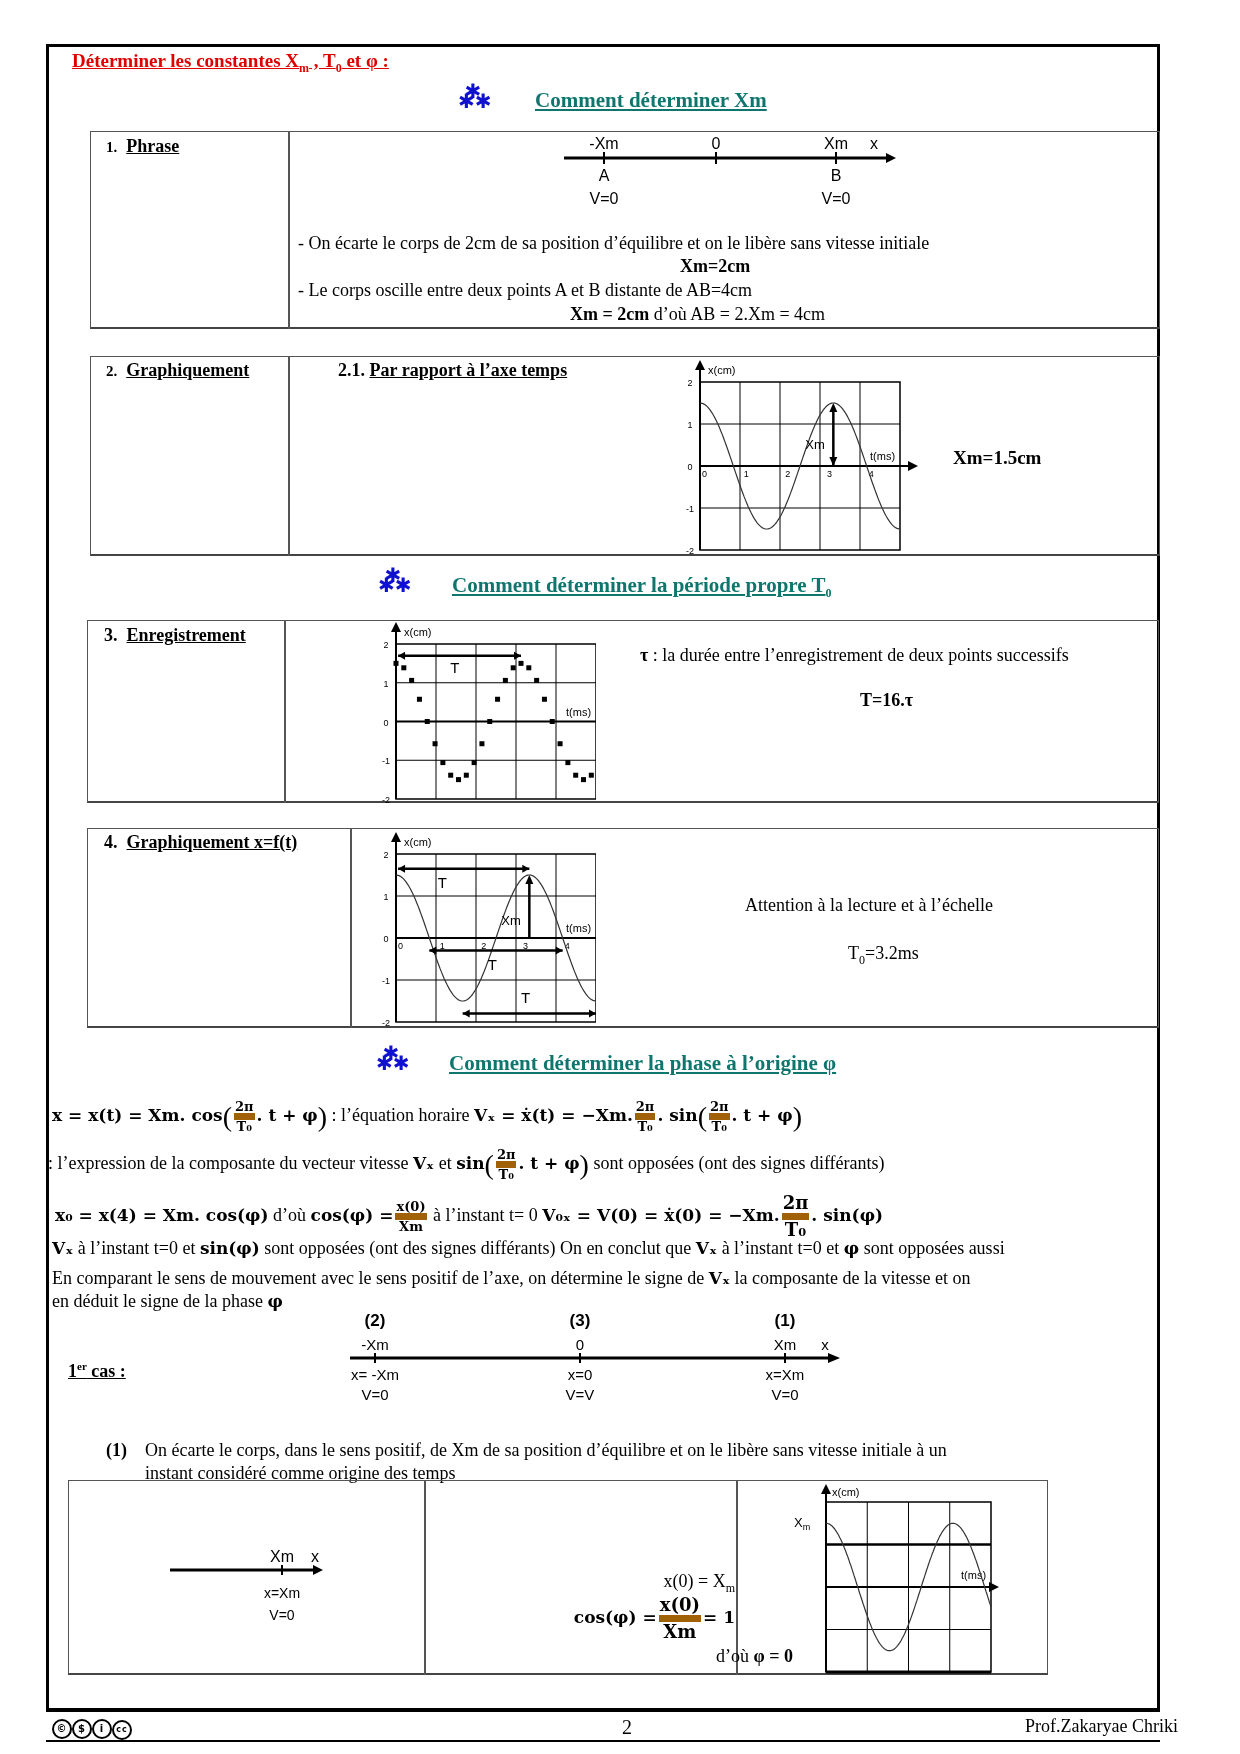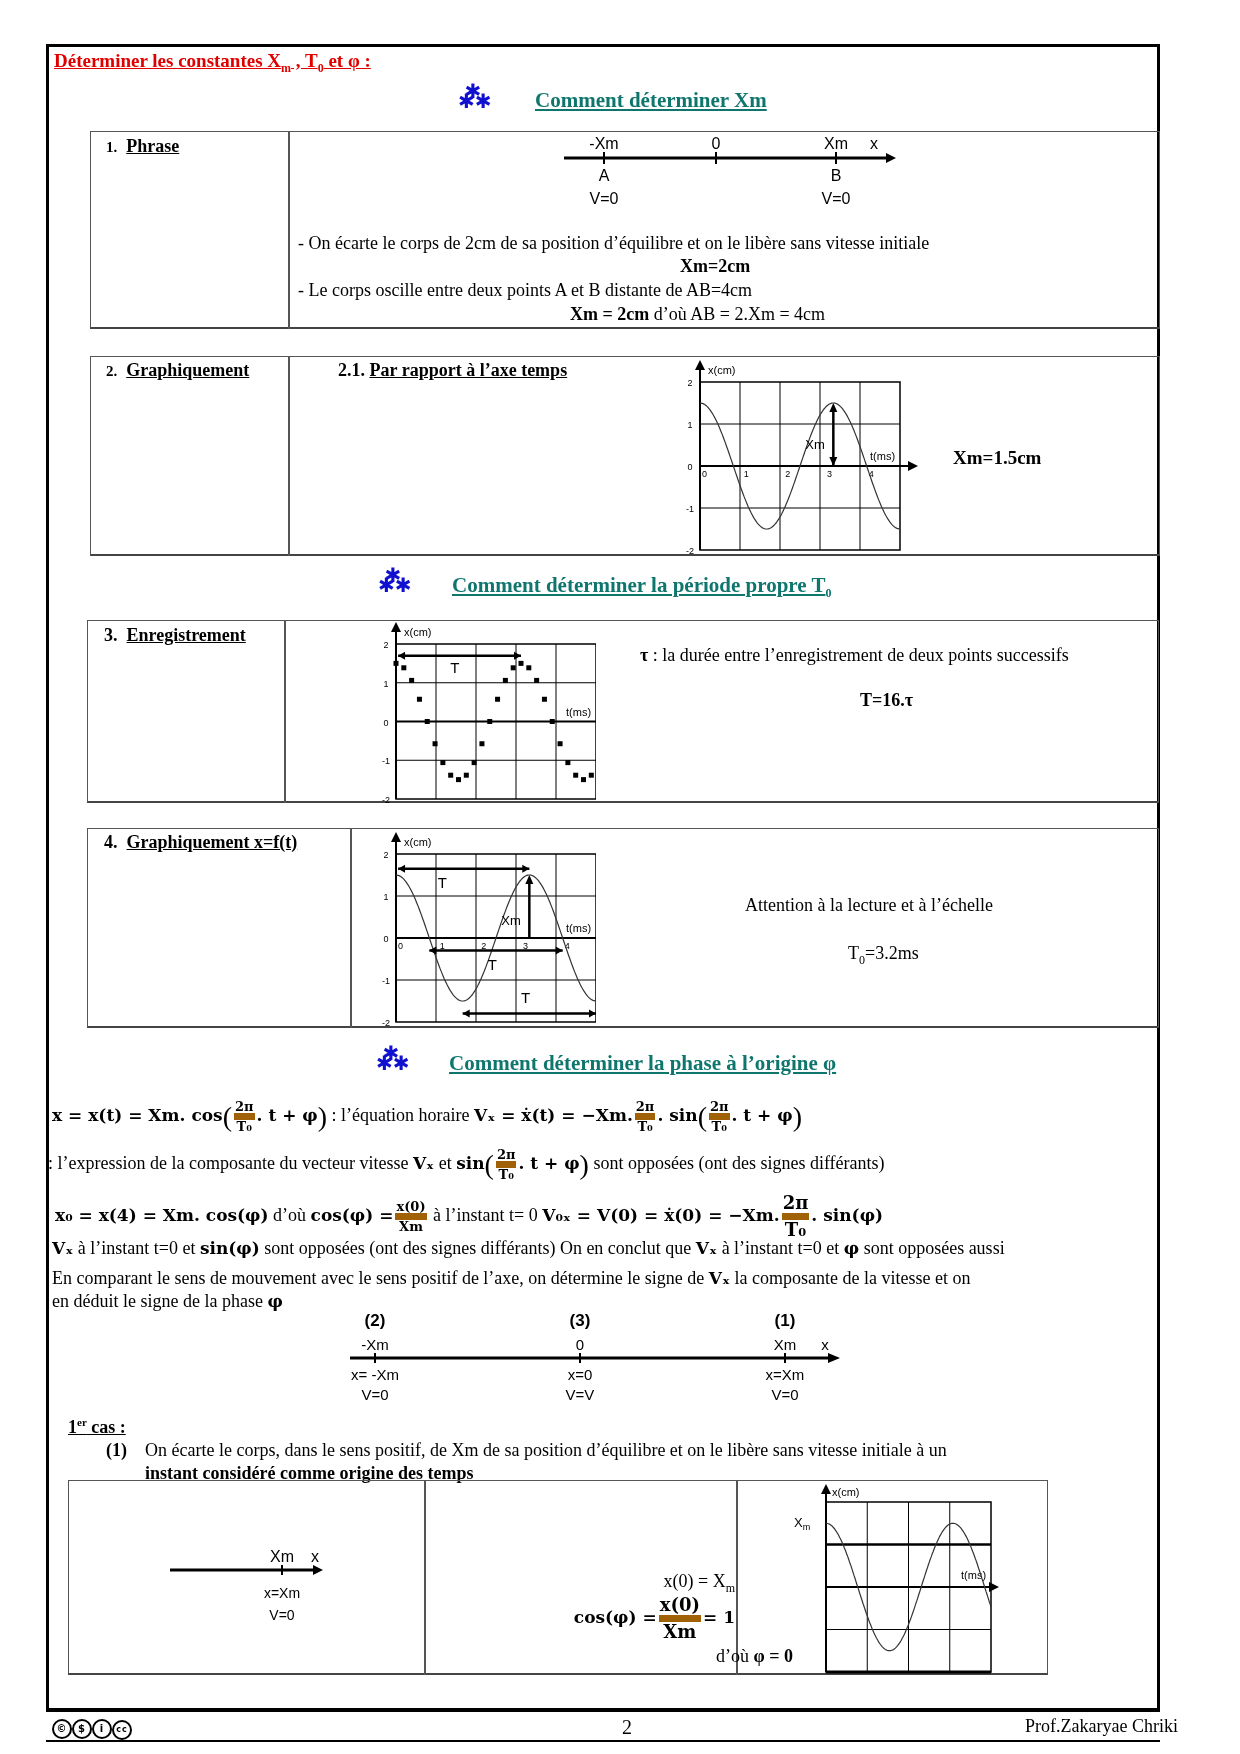--- a/index.html
+++ b/index.html
@@ -24,21 +24,21 @@
   .frac .n { border-bottom:7px solid #a16207; padding:0 1px; }
   .paren { font-size:28px; font-weight:normal; vertical-align:middle; }
   svg text { font-family:"Liberation Sans","DejaVu Sans",sans-serif; }
   .footer-line { position:absolute; left:46px; width:1114px; top:1740px; height:2px; background:#000; }
 </style>
 </head>
 <body>
 
 <div class="frame"></div>
 
-<div class="abs red-title" style="left:54px;top:50px;">
+<div class="abs red-title" style="left:72px;top:50px;">
   <span>Déterminer les constantes X</span><sub>m</sub><span> , T</span><sub>0</sub><span> et φ :</span>
 </div>
 
 <div class="abs stars" style="left:458px;top:86px;">✱<br>✱✱</div>
 <div class="abs blue-title" style="left:535px;top:88px;">Comment déterminer Xm</div>
 
 <div class="box" style="left:90px;top:131px;width:1070px;height:198px;"></div>
 <div class="vline" style="left:288px;top:131px;height:198px;"></div>
 <div class="abs lbl" style="left:106px;top:136px;">
   <span style="font-size:15px;">1.</span>&nbsp;&nbsp;<span class="u">Phrase</span>
@@ -275,26 +275,26 @@
     <text x="455" y="70" font-size="15">x=Xm</text>
     <text x="455" y="90" font-size="15">V=0</text>
   </g>
   <line x1="20" y1="48" x2="500" y2="48" stroke="#000" stroke-width="3"></line>
   <polygon points="498,43 510,48 498,53" fill="#000"></polygon>
   <line x1="45" y1="43" x2="45" y2="53" stroke="#000" stroke-width="2"></line>
   <line x1="250" y1="43" x2="250" y2="53" stroke="#000" stroke-width="2"></line>
   <line x1="455" y1="43" x2="455" y2="53" stroke="#000" stroke-width="2"></line>
 </svg>
 
-<div class="abs b" style="left:68px;top:1416px;text-align:center;">
+<div class="abs b" style="left:68px;top:1360px;text-align:center;">
   <span class="u"><span>1</span><sup>er</sup><span> cas :</span></span>
 </div>
 <div class="abs b" style="left:106px;top:1440px;">(1)</div>
 <div class="abs" style="left:145px;top:1440px;">On écarte le corps, dans le sens positif, de Xm de sa position d’équilibre et on le libère sans vitesse initiale à un</div>
-<div class="abs" style="left:145px;top:1463px;font-weight:bold;">instant considéré comme origine des temps</div>
+<div class="abs" style="left:145px;top:1463px;">instant considéré comme origine des temps</div>
 
 <div class="box" style="left:68px;top:1480px;width:980px;height:195px;"></div>
 <div class="vline" style="left:424px;top:1480px;height:195px;"></div>
 <div class="vline" style="left:736px;top:1480px;height:195px;"></div>
 
 <svg class="abs" style="left:165px;top:1540px;" width="200" height="100">
   <g font-family="Liberation Serif" text-anchor="middle" font-size="16">
     <text x="117" y="22">Xm</text>
     <text x="150" y="22">x</text>
     <text x="117" y="58" font-size="14">x=Xm</text>

